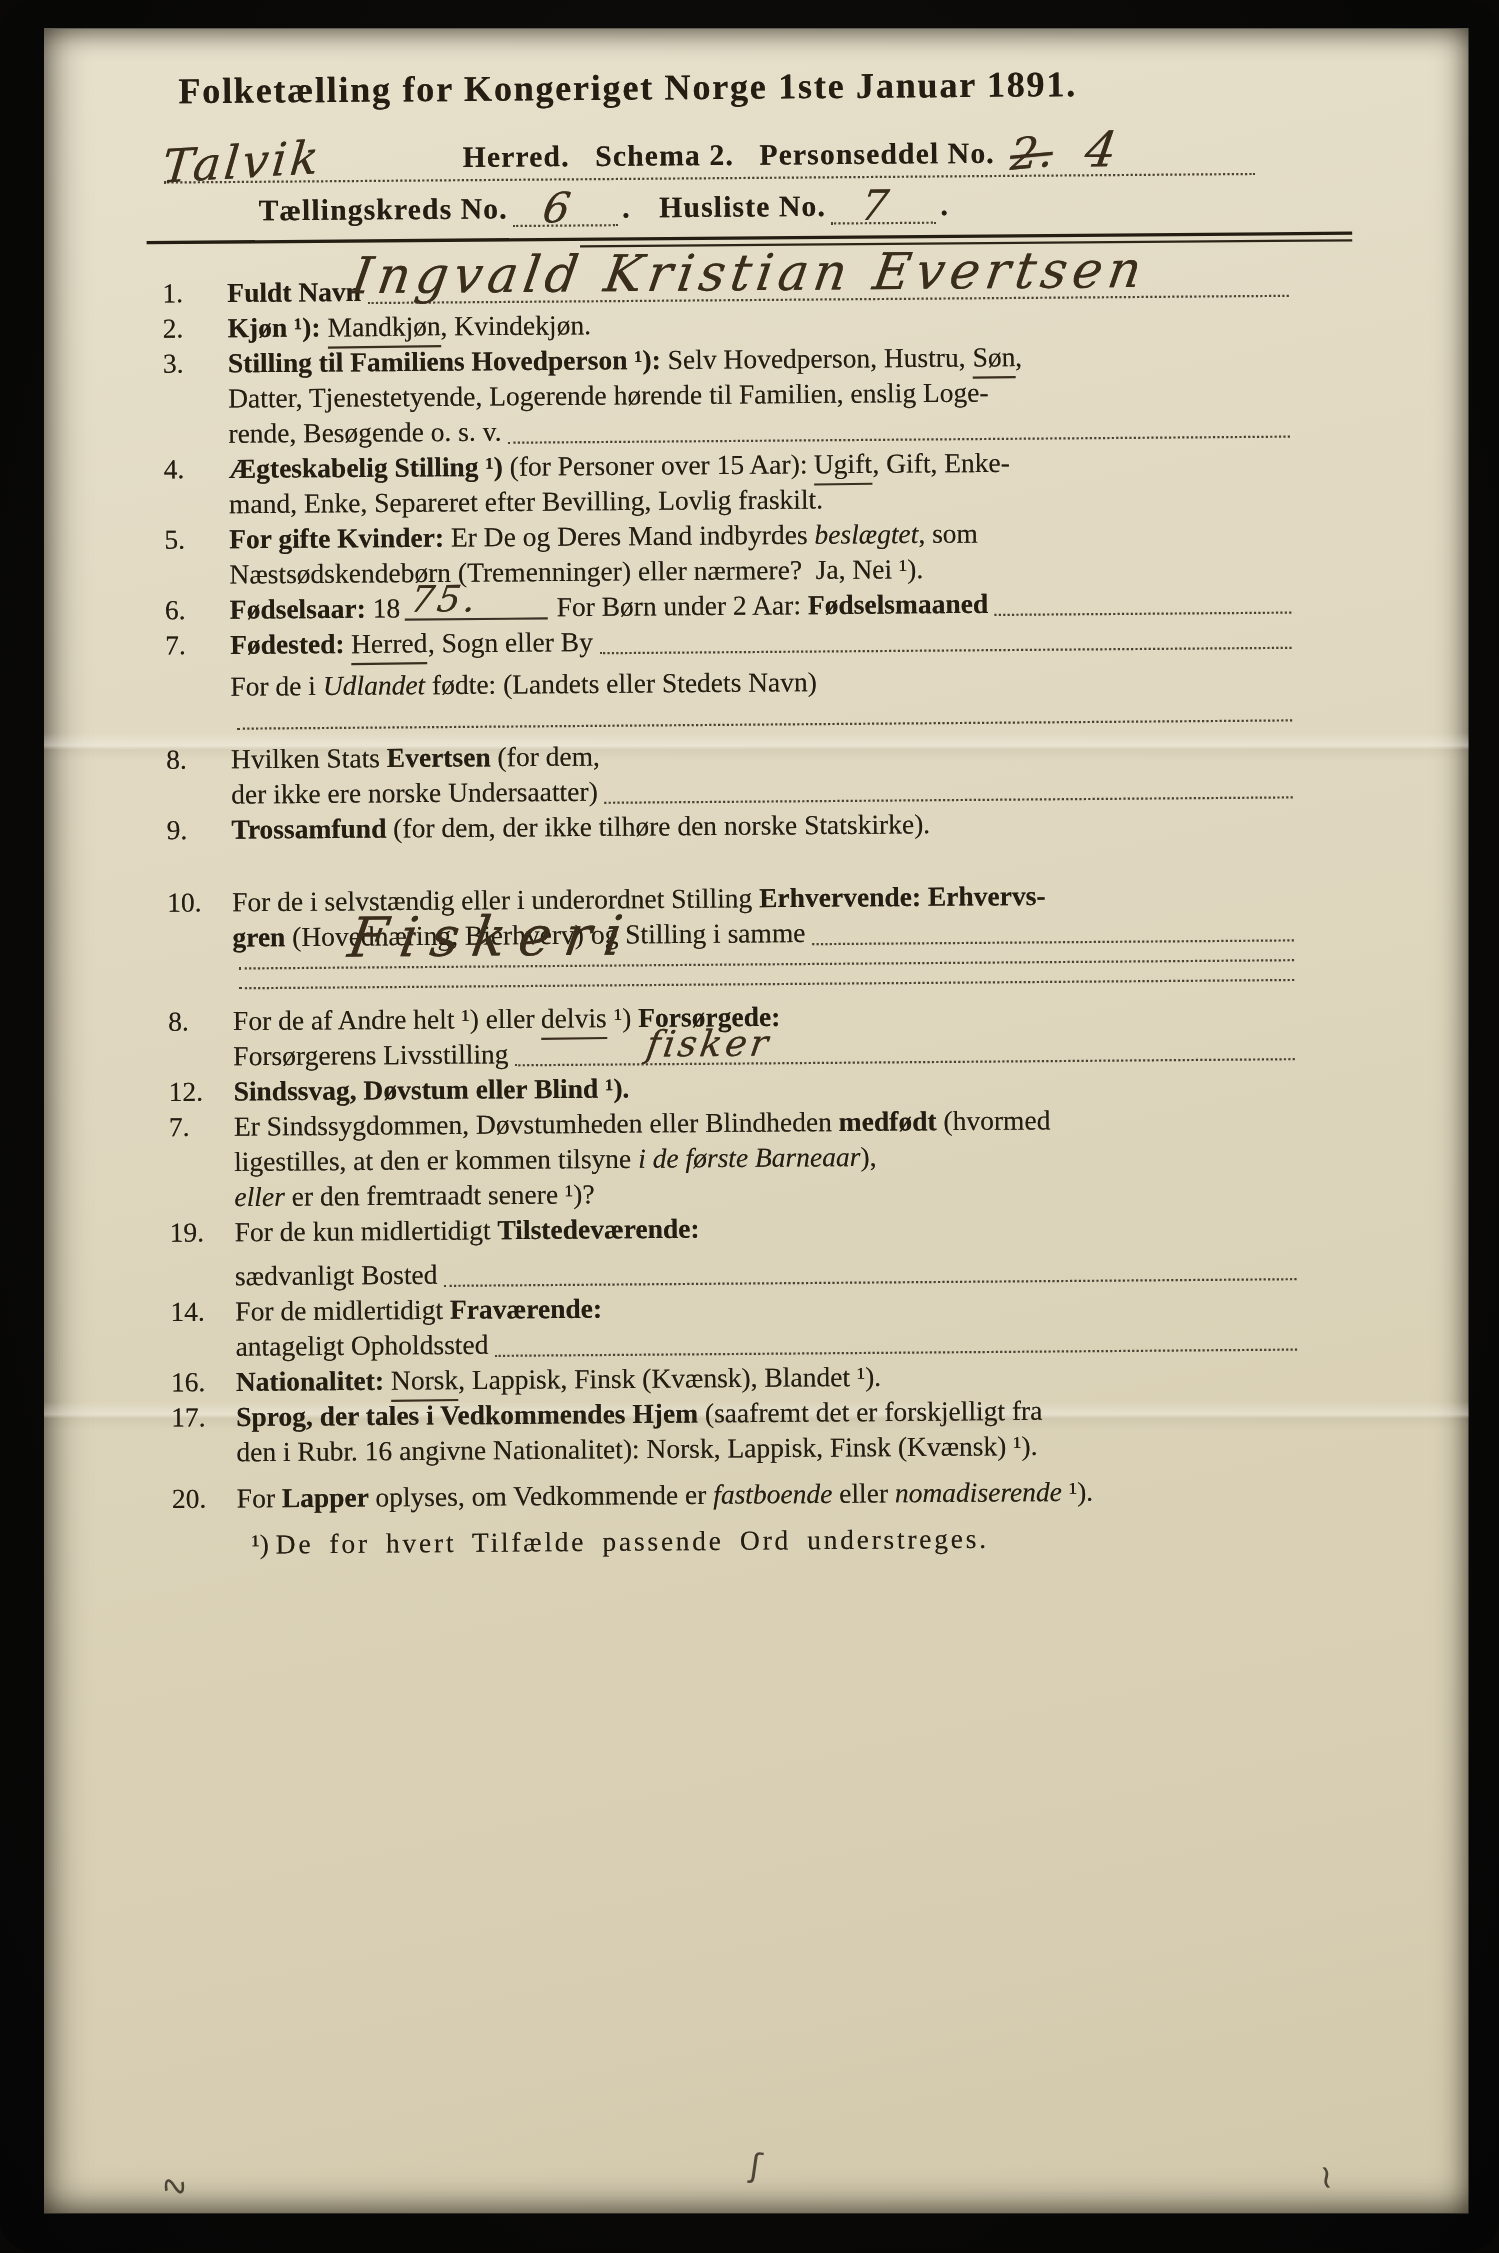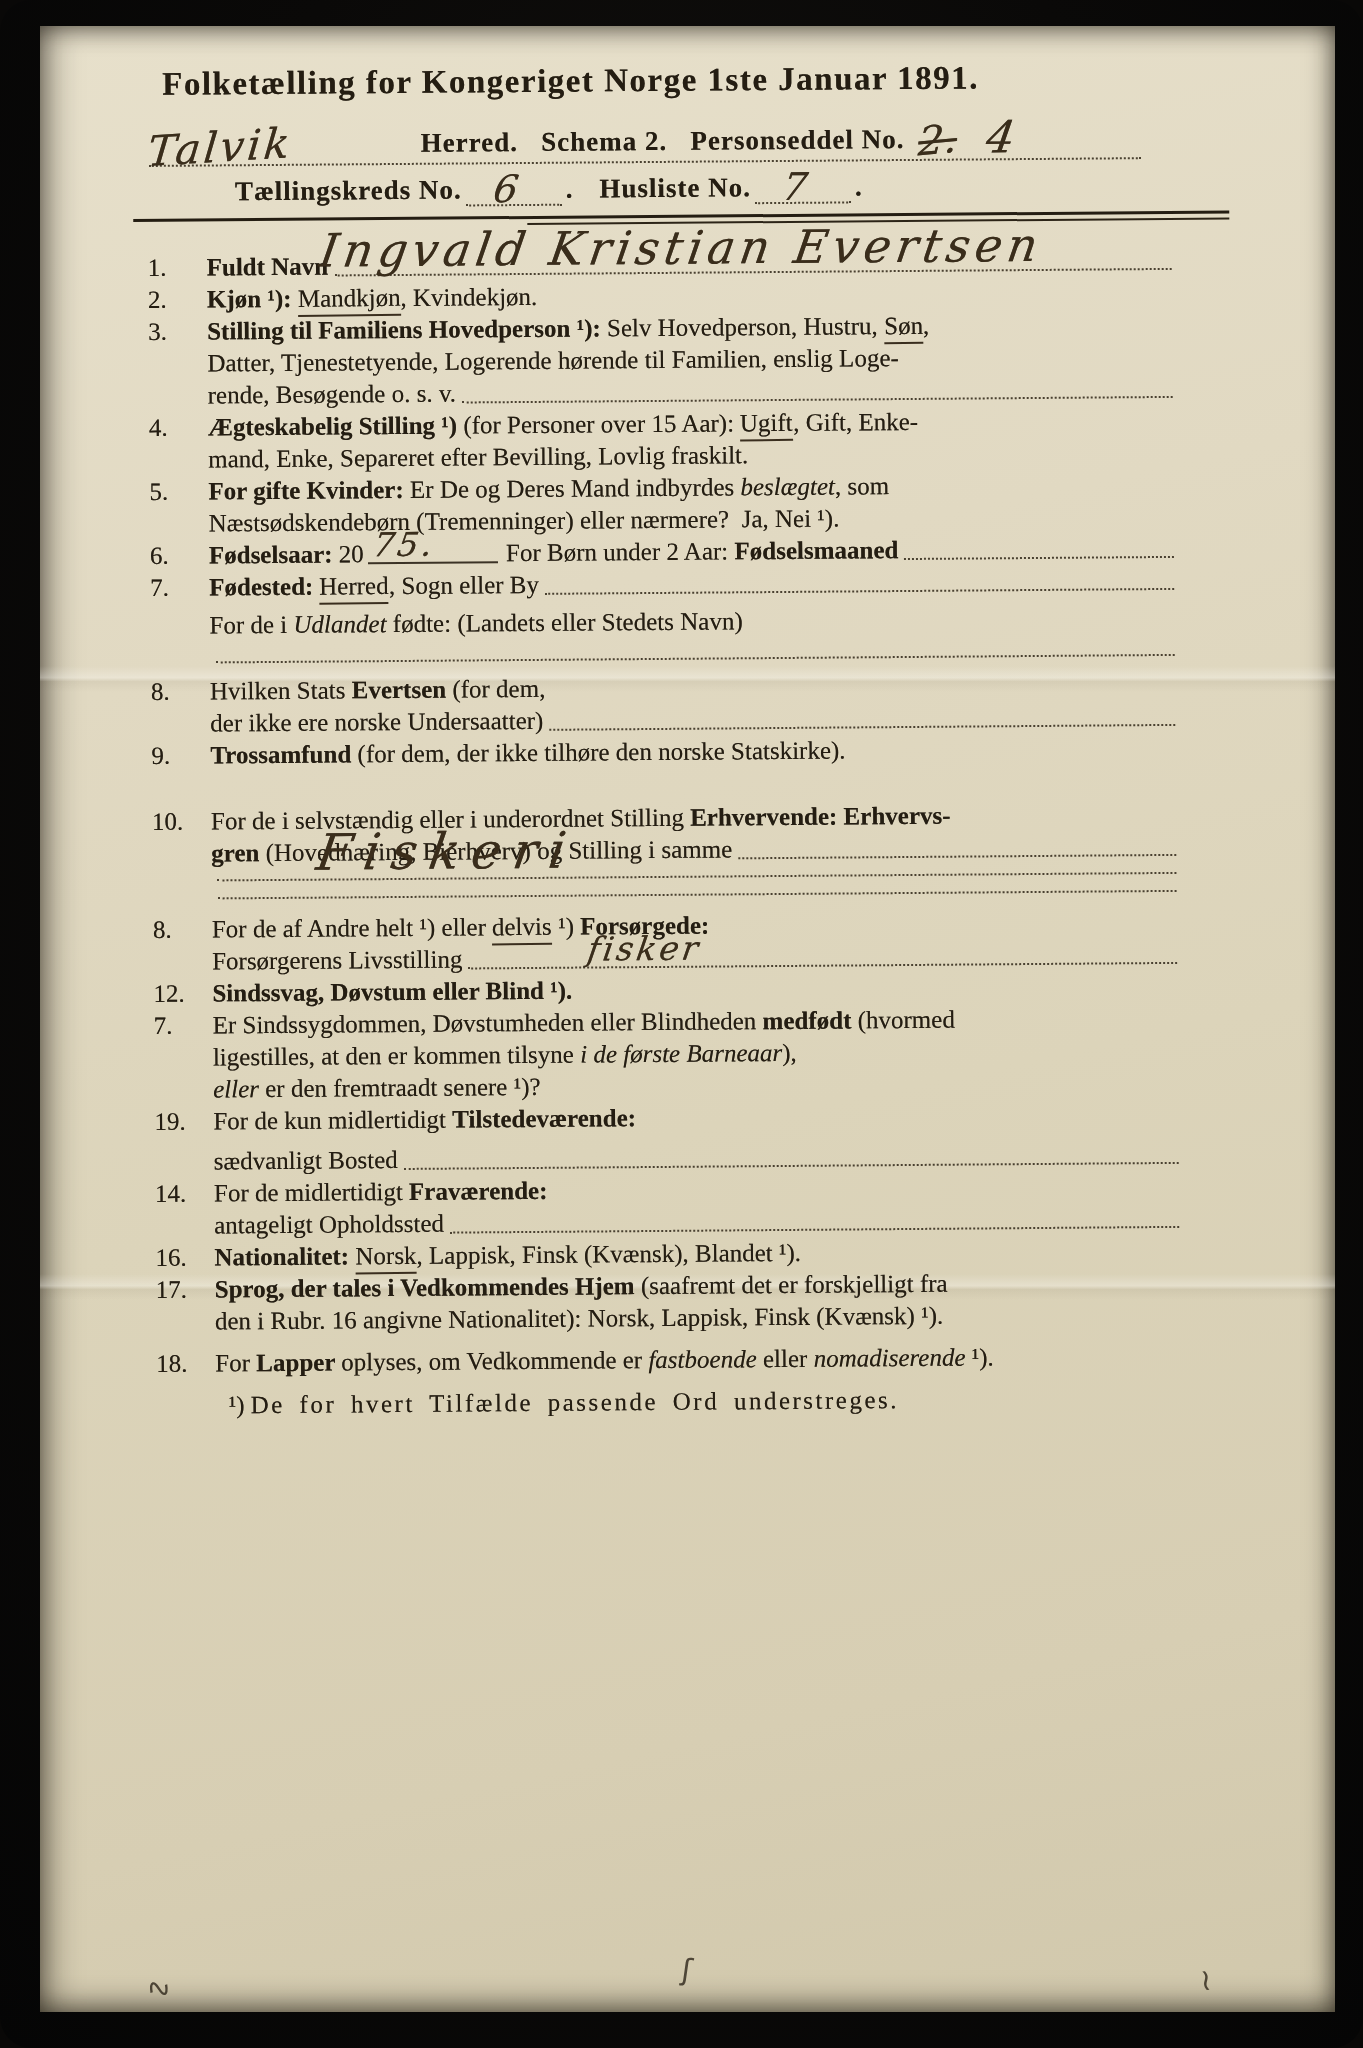--- a/index.html
+++ b/index.html
@@ -159,21 +159,21 @@
           <div class="fline">
             <span class="num"></span>
             <span class="ltext">
               <span class="run">Næstsødskendebørn (Tremenninger) eller nærmere?  Ja, Nei ¹).</span>
             </span>
           </div>
           <div class="fline">
             <span class="num">6.</span>
             <span class="ltext">
               <span class="run b">Fødselsaar: </span>
-              <span class="run">20</span>
+              <span class="run">18</span>
               <span class="blank" style="width: 130px;">
                 <span class="hw hw-md" style="left: 6px;">75.</span>
               </span>
               <span class="run"> For Børn under 2 Aar: </span>
               <span class="run b">Fødselsmaaned</span>
               <span class="leader"></span>
             </span>
           </div>
           <div class="fline">
             <span class="num">7.</span>
@@ -339,21 +339,21 @@
               <span class="run">(saafremt det er forskjelligt fra</span>
             </span>
           </div>
           <div class="fline">
             <span class="num"></span>
             <span class="ltext">
               <span class="run">den i Rubr. 16 angivne Nationalitet): Norsk, Lappisk, Finsk (Kvænsk) ¹).</span>
             </span>
           </div>
           <div class="fline" style="margin-top: 10px;">
-            <span class="num">18.</span>
+            <span class="num">20.</span>
             <span class="ltext">
               <span class="run">For </span>
               <span class="run b">Lapper </span>
               <span class="run">oplyses, om Vedkommende er </span>
               <span class="run i">fastboende</span>
               <span class="run"> eller </span>
               <span class="run i">nomadiserende</span>
               <span class="run"> ¹).</span>
             </span>
           </div>

